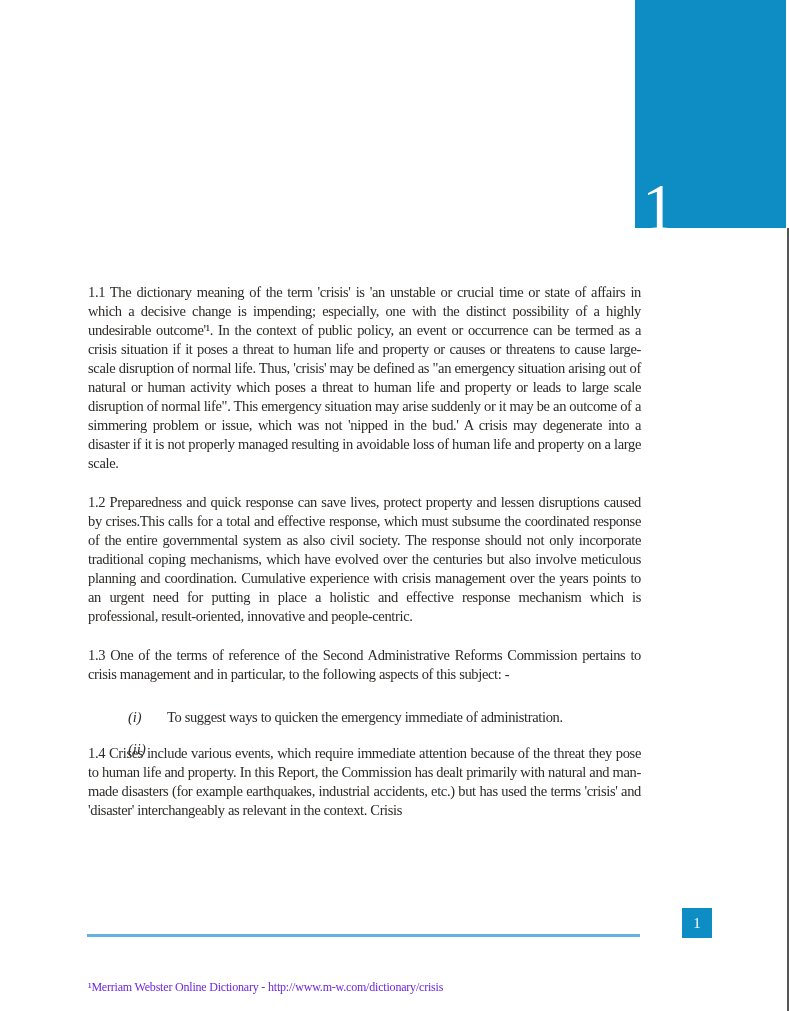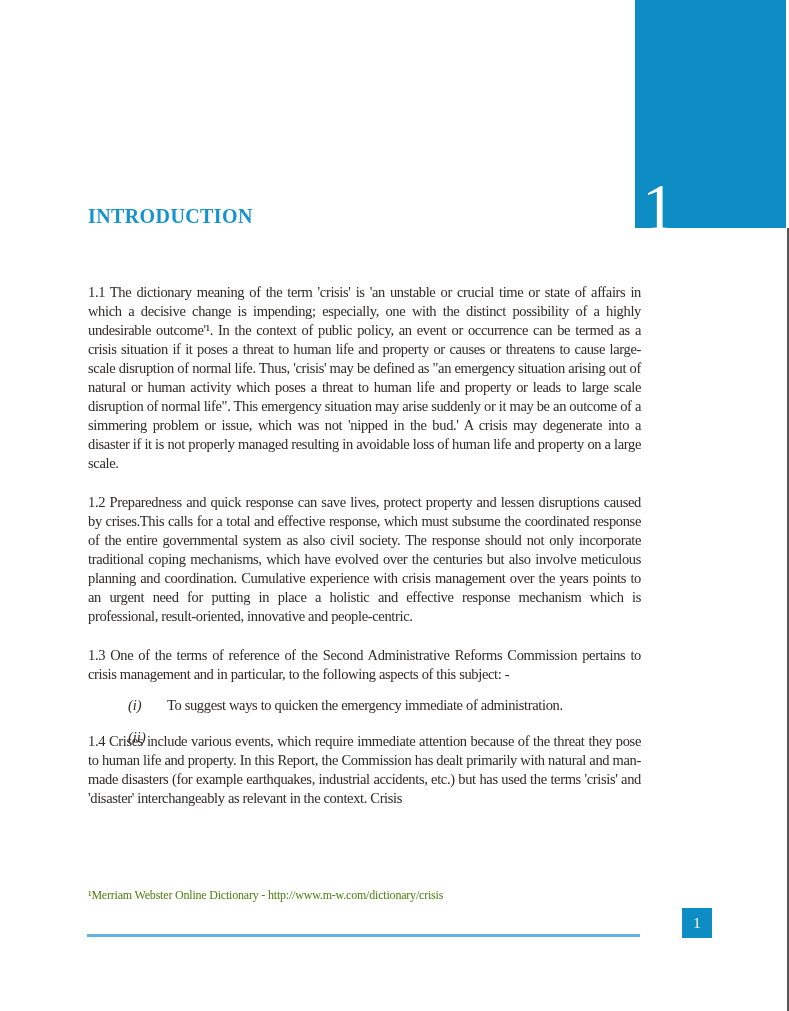--- a/index.html
+++ b/index.html
@@ -50,21 +50,21 @@
     position: absolute;
     left: 88px;
     top: 283px;
     width: 553px;
     font-size: 14.5px;
     line-height: 19px;
     letter-spacing: -0.35px;
     text-align: justify;
   }
   .body-text p { margin: 0 0 20px 0; }
-  .body-text p.tight { margin-bottom: 12px; }
+  .body-text p.tight { margin-bottom: 24px; }
 
   .tor-list { margin: 0 0 17px 0; }
   .list-item {
     position: relative;
     padding-left: 79px;
     margin-bottom: 13px;
     text-align: justify;
   }
   .list-item .marker {
     position: absolute;
@@ -79,26 +79,26 @@
     position: absolute;
     left: 87px;
     top: 934px;
     width: 553px;
     height: 2.5px;
     background: var(--rule-blue, #62b2de);
   }
   .footnote-text {
     position: absolute;
     left: 88px;
-    top: 887px;
+    top: 979px;
     width: 553px;
     font-size: 12px;
     line-height: 16px;
     letter-spacing: -0.2px;
-    color: #4d7c0f;
+    color: #6d28d9;
   }
   .page-badge {
     position: absolute;
     left: 682px;
     top: 908px;
     width: 30px;
     height: 30px;
     background: var(--page-badge-blue, #0e8dc5);
     display: flex;
     align-items: center;
@@ -122,21 +122,20 @@
 </style>
 </head>
 <body>
 
 <div class="screen">
 
   <div class="chapter-box">
     <span class="chapter-num">1</span>
   </div>
 
-  <h1 class="page-title">INTRODUCTION</h1>
 
   <div class="body-text">
     <p>1.1 The dictionary meaning of the term 'crisis' is 'an unstable or crucial time or state of affairs in which a decisive change is impending; especially, one with the distinct possibility of a highly undesirable outcome'¹. In the context of public policy, an event or occurrence can be termed as a crisis situation if it poses a threat to human life and property or causes or threatens to cause large-scale disruption of normal life. Thus, 'crisis' may be defined as "an emergency situation arising out of natural or human activity which poses a threat to human life and property or leads to large scale disruption of normal life". This emergency situation may arise suddenly or it may be an outcome of a simmering problem or issue, which was not 'nipped in the bud.' A crisis may degenerate into a disaster if it is not properly managed resulting in avoidable loss of human life and property on a large scale.</p>
     <p>1.2 Preparedness and quick response can save lives, protect property and lessen disruptions caused by crises.This calls for a total and effective response, which must subsume the coordinated response of the entire governmental system as also civil society. The response should not only incorporate traditional coping mechanisms, which have evolved over the centuries but also involve meticulous planning and coordination. Cumulative experience with crisis management over the years points to an urgent need for putting in place a holistic and effective response mechanism which is professional, result-oriented, innovative and people-centric.</p>
     <p class="tight">1.3 One of the terms of reference of the Second Administrative Reforms Commission pertains to crisis management and in particular, to the following aspects of this subject: -</p>
 
     <div class="tor-list">
       <div class="list-item">
         <span class="marker">(i)</span>
         <span>To suggest ways to quicken the emergency immediate of administration.</span>

